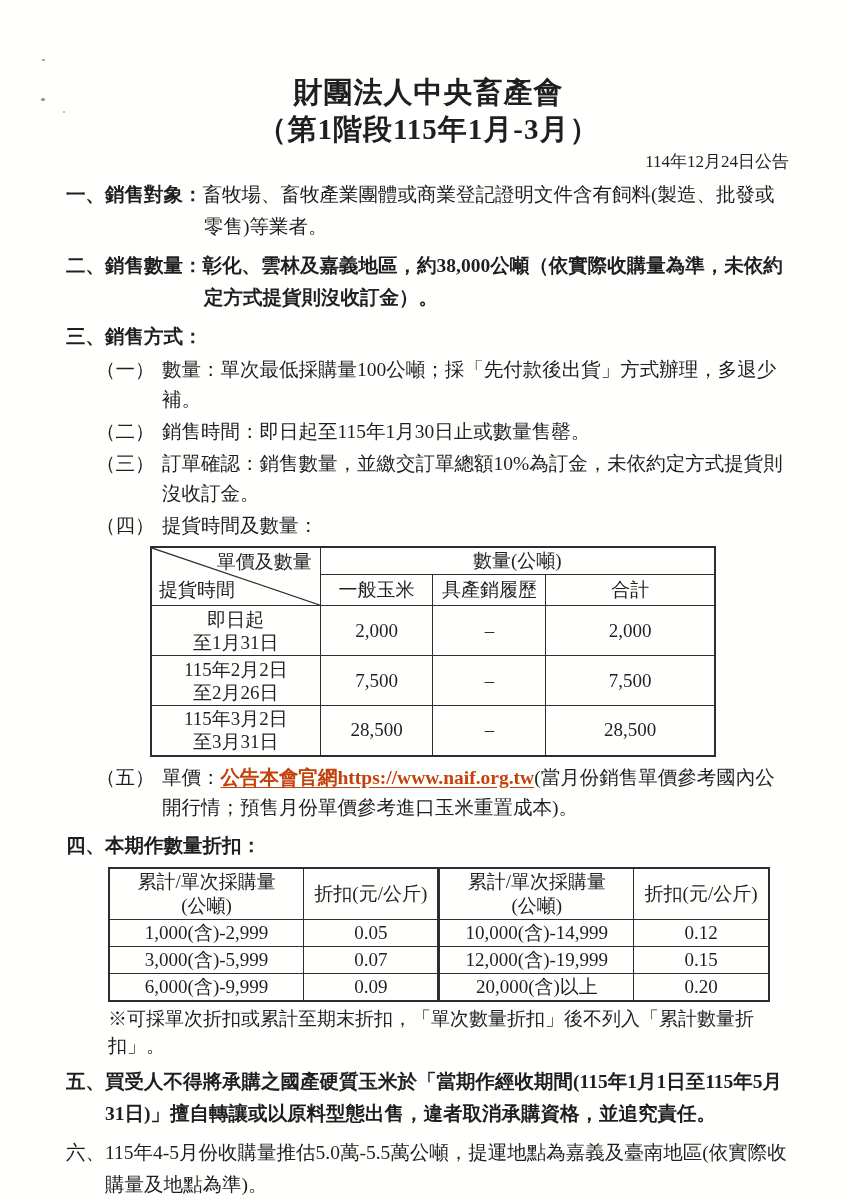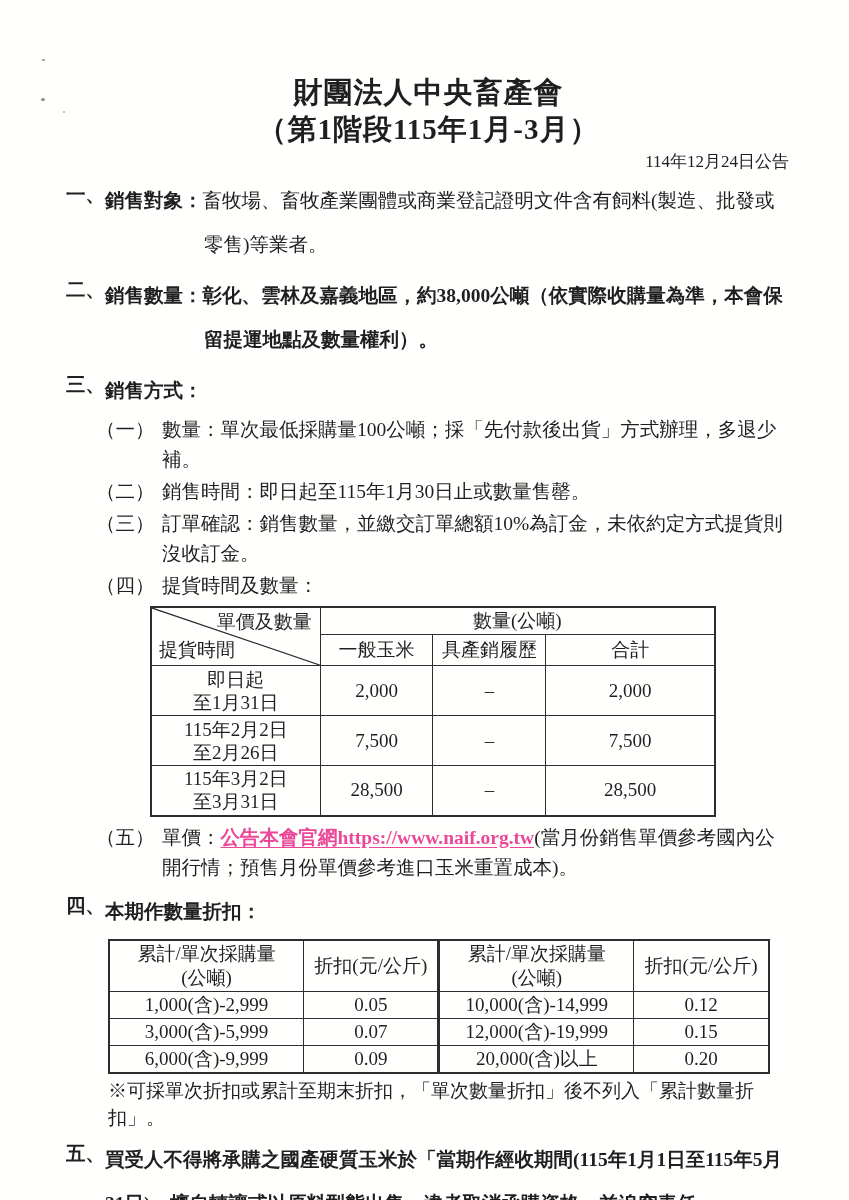--- a/index.html
+++ b/index.html
@@ -33,38 +33,38 @@
   
   .sec { display: flex; margin-top: 7px; }
   .sec-num {
     flex: 0 0 38px;
     font-size: 19.5px;
     font-weight: 700;
     line-height: 32px;
     white-space: nowrap;
   }
   .sec-num.normal { font-weight: 400; }
-  .sec-body { flex: 1; font-size: 19.5px; line-height: 44px; }
+  .sec-body { flex: 1; font-size: 19.5px; line-height: 32px; }
   .sec-body.hang { padding-left: 99px; text-indent: -99px; }
   .sec-label { font-weight: 700; }
   .sec-text.bold { font-weight: 700; }
   
   .sub { display: flex; margin-left: 30px; margin-top: 2px; }
   .sub-num {
     flex: 0 0 66px;
     font-size: 19.5px;
     line-height: 30px;
     white-space: nowrap;
   }
   .sub-body { flex: 1; font-size: 19.5px; line-height: 30px; }
   .price-link {
     font-weight: 700;
     text-decoration: underline;
     text-underline-offset: 3px;
-    color: #ec4899;
+    color: #c2410c;
   }
   
   table { border-collapse: collapse; }
   .pickup-table {
     margin: 5px 0 6px 84px;
     width: 566px;
     table-layout: fixed;
     font-family: Liberation Serif, serif;
   }
   .pickup-table td {
@@ -129,21 +129,21 @@
   </div>
   <div class="announce-date">114年12月24日公告</div>
 
   <div class="sec">
     <div class="sec-num">一、</div>
     <div class="sec-body hang"><span class="sec-label">銷售對象：</span><span class="sec-text">畜牧場、畜牧產業團體或商業登記證明文件含有飼料(製造、批發或零售)等業者。</span></div>
   </div>
 
   <div class="sec">
     <div class="sec-num">二、</div>
-    <div class="sec-body hang"><span class="sec-label">銷售數量：</span><span class="sec-text bold">彰化、雲林及嘉義地區，約38,000公噸（依實際收購量為準，本會保留提運地點及數量權利）。</span></div>
+    <div class="sec-body hang"><span class="sec-label">銷售數量：</span><span class="sec-text bold">彰化、雲林及嘉義地區，約38,000公噸（依實際收購量為準，未依約定方式提貨則沒收訂金）。</span></div>
   </div>
 
   <div class="sec">
     <div class="sec-num">三、</div>
     <div class="sec-body"><span class="sec-label">銷售方式：</span></div>
   </div>
 
   <div class="sub">
     <div class="sub-num">（一）</div>
     <div class="sub-body">數量：單次最低採購量100公噸；採「先付款後出貨」方式辦理，多退少補。</div>

